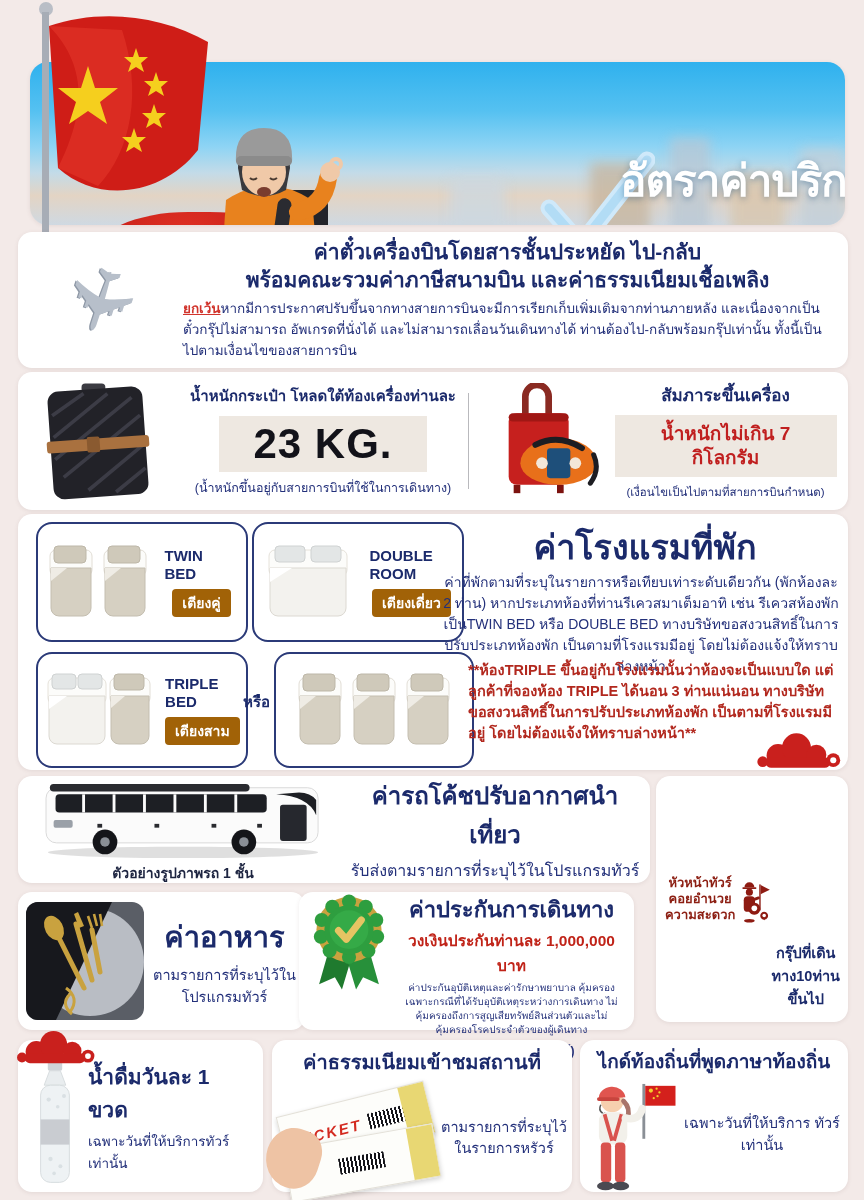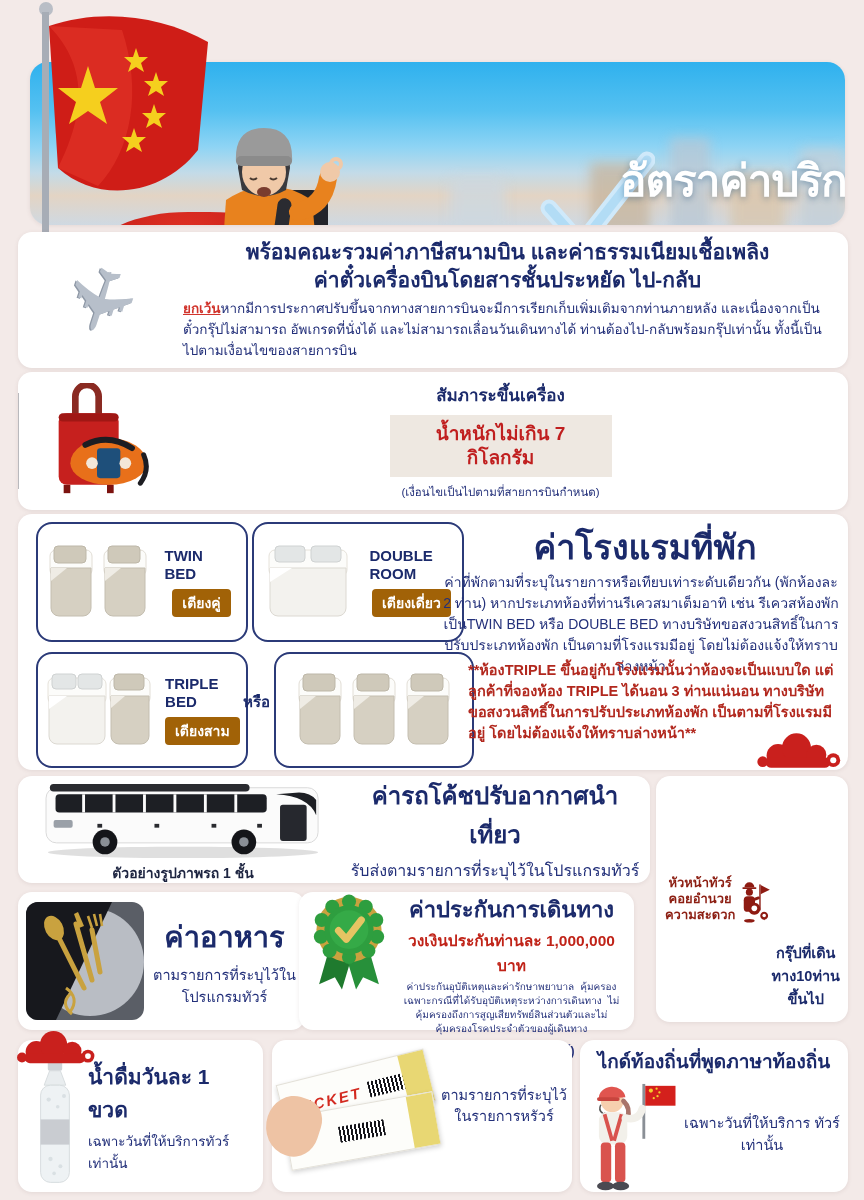--- a/index.html
+++ b/index.html
@@ -81,21 +81,21 @@
   .meals-text{flex:1;text-align:center;padding:0 6px;}
   .meals-title{font-size:29px;font-weight:800;}
   .meals-body{font-size:14.5px;color:#23307a;line-height:1.45;margin-top:5px;}
 
   
   .ins-card{left:299px;top:892px;width:335px;height:138px;display:flex;align-items:flex-start;}
   .ins-badge{width:100px;flex:none;display:flex;justify-content:center;}
   .ins-text{flex:1;text-align:center;padding-right:10px;}
   .ins-title{font-size:22px;font-weight:800;}
   .ins-sub{font-size:15.5px;font-weight:800;color:#c02318;margin-top:1px;}
-  .ins-body{font-size:10px;color:#23307a;line-height:1.4;margin-top:3px;font-family:Liberation Mono, monospace;}
+  .ins-body{font-size:10px;color:#23307a;line-height:1.4;margin-top:3px;}
   .ins-note{font-size:12px;font-weight:800;color:#23307a;margin-top:4px;}
 
   
   .water-card{left:18px;top:1040px;width:245px;height:152px;}
   .cloud-water{position:absolute;left:-6px;top:-14px;width:86px;height:42px;}
   .water-row{display:flex;padding:20px 8px 0 14px;}
   .water-title{font-size:21px;font-weight:800;}
   .water-body{font-size:13.5px;color:#23307a;margin-top:4px;}
 
   .ticket-card{left:272px;top:1040px;width:300px;height:152px;padding-top:6px;box-sizing:border-box;}
@@ -167,28 +167,46 @@
     </g>
   </svg>
 </div>
 
 <div class="card flight-card">
   <div class="plane-box">
       <span class="plane-glyph">✈</span>
     </div>
   <div class="flight-text">
     <div class="flight-title navy center">
+      <div>ค่าตั๋วเครื่องบินโดยสารชั้นประหยัด ไป-กลับ</div>
       <div>พร้อมคณะรวมค่าภาษีสนามบิน และค่าธรรมเนียมเชื้อเพลิง</div>
-      <div>ค่าตั๋วเครื่องบินโดยสารชั้นประหยัด ไป-กลับ</div>
     </div>
     <div class="flight-body"><span class="exception">ยกเว้น</span><span>หากมีการประกาศปรับขึ้นจากทางสายการบินจะมีการเรียกเก็บเพิ่มเติมจากท่านภายหลัง และเนื่องจากเป็นตั๋วกรุ๊ปไม่สามารถ อัพเกรดที่นั่งได้ และไม่สามารถเลื่อนวันเดินทางได้ ท่านต้องไป-กลับพร้อมกรุ๊ปเท่านั้น ทั้งนี้เป็นไปตามเงื่อนไขของสายการบิน</span></div>
   </div>
 </div>
 
 <div class="card bag-card">
+  <div class="bag-left">
+    <div style="width:160px;display:flex;justify-content:center;">
+      <svg viewBox="0 0 140 130" width="128" height="122">
+        <rect x="52" y="2" width="26" height="10" rx="4" fill="#3b3b42"></rect>
+        <rect x="18" y="8" width="104" height="118" rx="12" fill="#222228" transform="rotate(-4 70 67)"></rect>
+        <g transform="rotate(-4 70 67)" stroke="#3c3c46" stroke-width="4" fill="none">
+          <path d="M22 34 l36 -22 M22 58 l62 -44 M22 82 l88 -62 M30 102 l88 -62 M56 118 l64 -46 M86 122 l34 -24"></path>
+        </g>
+        <rect x="14" y="62" width="112" height="13" rx="3" fill="#a9713f" transform="rotate(-4 70 68)"></rect>
+        <rect x="58" y="60" width="14" height="17" rx="2" fill="#8a5a30" transform="rotate(-4 70 68)"></rect>
+      </svg>
+    </div>
+    <div class="center" style="flex:1;">
+      <div class="w-title navy">น้ำหนักกระเป๋า โหลดใต้ท้องเครื่องท่านละ</div>
+      <div class="kg-box">23 KG.</div>
+      <div class="bag-note">(น้ำหนักขึ้นอยู่กับสายการบินที่ใช้ในการเดินทาง)</div>
+    </div>
+  </div>
   <div class="bag-divider"></div>
   <div class="bag-right">
     <div style="width:140px;display:flex;justify-content:center;">
       <svg viewBox="0 0 150 140" width="125" height="117">
         <path d="M58 38 v-22 a14 14 0 0 1 28 0 v22" fill="none" stroke="#8a2a22" stroke-width="8"></path>
         <rect x="38" y="36" width="72" height="86" rx="10" fill="#c6201e"></rect>
         <rect x="38" y="36" width="72" height="10" rx="5" fill="#a01714"></rect>
         <rect x="44" y="122" width="8" height="10" fill="#7c120f"></rect>
           <rect x="96" y="122" width="8" height="10" fill="#7c120f"></rect>
         <path d="M52 96 a46 30 0 0 1 92 0 a46 26 0 0 1 -92 0 z" fill="#e8701a"></path>
@@ -450,20 +468,21 @@
         </g>
     </svg>
     <div style="padding-left:10px;">
       <div class="water-title navy">น้ำดื่มวันละ 1 ขวด</div>
       <div class="water-body">เฉพาะวันที่ให้บริการทัวร์เท่านั้น</div>
     </div>
   </div>
 </div>
 
 <div class="card ticket-card">
+  <div class="ticket-title navy">ค่าธรรมเนียมเข้าชมสถานที่</div>
   <div class="ticket-row">
     <div class="tickets">
       <div class="ticket" style="left:8px;top:14px;transform:rotate(-14deg);">
         <span class="word">TICKET</span>
         <span class="barcode"></span>
         <span class="stub"></span>
       </div>
       <div class="ticket" style="left:14px;top:52px;transform:rotate(-10deg);">
         <span class="barcode" style="margin-left:52px;"></span>
         <span class="stub"></span>

